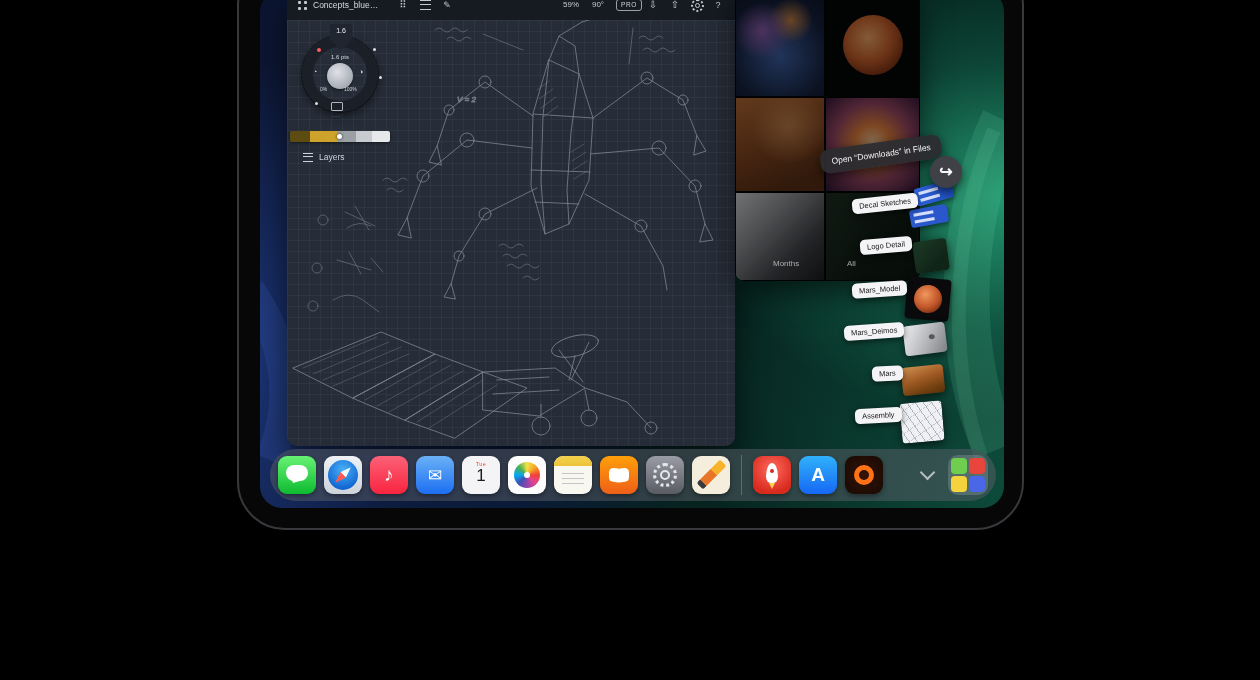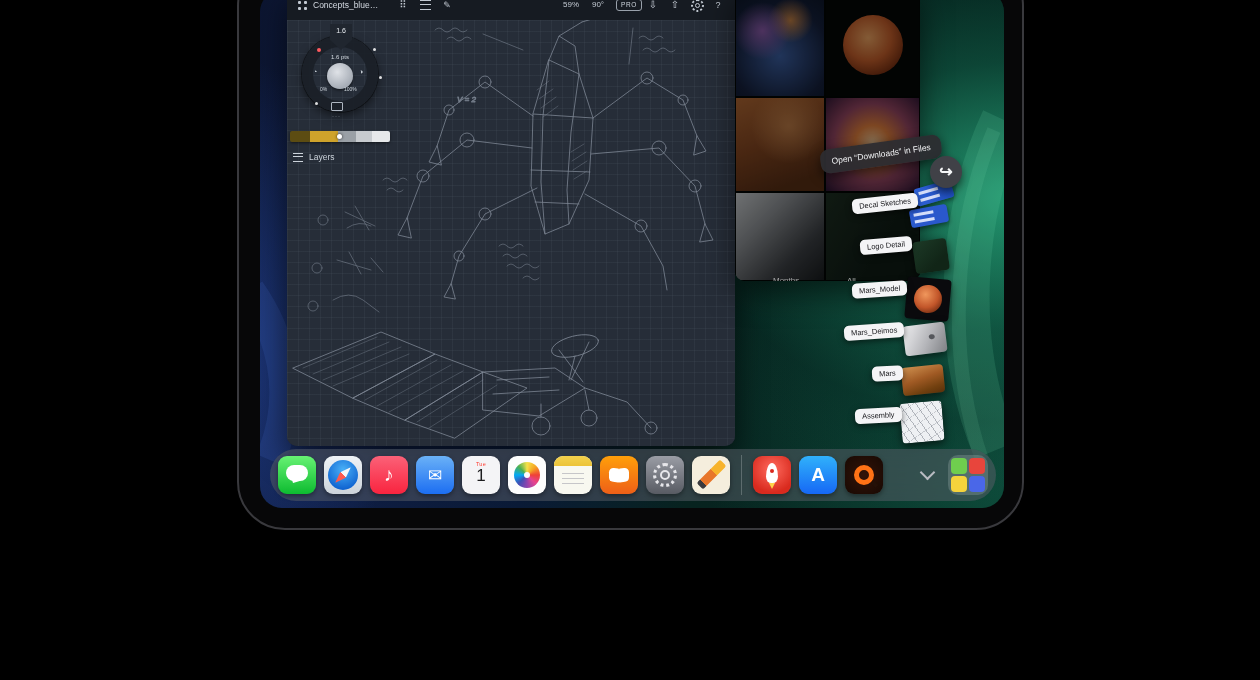--- a/index.html
+++ b/index.html
@@ -63,42 +63,42 @@
   .wdot{position:absolute;width:3px;height:3px;border-radius:50%;background:#fff;opacity:.85;}
   .rdot{position:absolute;left:30px;top:58px;width:4px;height:4px;border-radius:50%;background:#ff5a5f;}
   .wsub{position:absolute;left:44px;top:112px;width:10px;height:7px;border:1px solid #aeb6c0;border-radius:1px;}
   .wsub2{position:absolute;left:45px;top:123px;font-size:6px;color:#aeb6c0;letter-spacing:1px;line-height:1;}
 
   .strip{position:absolute;left:3px;top:141px;width:100px;height:11px;border-radius:2px;overflow:hidden;
     display:flex;box-shadow:0 1px 3px rgba(0,0,0,.5);}
   .strip span{height:100%;}
   .smk{position:absolute;left:50px;top:144px;width:5px;height:5px;border-radius:50%;background:#fff;
     box-shadow:0 0 3px rgba(0,0,0,.8);}
-  .layers{position:absolute;left:6px;top:162px;display:flex;align-items:center;gap:6px;color:#ccd3db;font-size:8.5px;}
+  .layers{position:absolute;left:16px;top:162px;display:flex;align-items:center;gap:6px;color:#ccd3db;font-size:8.5px;}
   .hamb2{width:10px;height:7px;border-top:1.3px solid #ccd3db;border-bottom:1.3px solid #ccd3db;position:relative;}
   .hamb2::after{content:"";position:absolute;left:0;top:2.2px;width:10px;height:1.3px;background:#ccd3db;}
 
   
   .photosapp{left:475px;top:0;width:185px;height:291px;background:#0b0d0b;border-radius:0 0 10px 10px;overflow:hidden;}
   .pgrid{position:absolute;inset:0;display:grid;grid-template-columns:90px 95px;grid-template-rows:107px 95px 89px;gap:0;}
   .ph{position:relative;border:0.5px solid #000;box-sizing:border-box;}
   .ph1{background:radial-gradient(circle at 30% 38%,rgba(150,90,175,.9),transparent 32%),
        radial-gradient(circle at 62% 28%,rgba(230,140,60,.8),transparent 24%),
        radial-gradient(circle at 50% 62%,#3a5a9f,#141c3a 62%,#0a0f22 100%);}
   .ph2{background:#020203;}
   .ph2 .sph{position:absolute;left:17px;top:24px;width:60px;height:60px;border-radius:50%;
     background:radial-gradient(circle at 42% 38%,#eda05f,#c45a28 45%,#7c2e10 75%,#40130a 100%);}
   .ph3{background:radial-gradient(circle at 60% 30%,rgba(220,150,90,.6),transparent 45%),
        linear-gradient(160deg,#b06330,#84421e 45%,#582a12 85%);}
   .ph4{background:radial-gradient(circle at 50% 48%,#f2c494 0%,#e07a3a 26%,#92405e 58%,#2a1030 100%);}
   .ph5{background:linear-gradient(135deg,#c9c9cd 0%,#8d8d93 32%,#3c3c42 70%,#17171b 100%);}
   .ph6{background:linear-gradient(120deg,#1c2a1f,#0e1712 60%);}
   .pdim{position:absolute;inset:0;background:rgba(3,6,5,.45);}
   .ptabs{position:absolute;left:0;bottom:8px;width:100%;height:14px;color:rgba(255,255,255,.6);font-size:8px;}
-  .ptabs span{position:absolute;top:17px;}
+  .ptabs span{position:absolute;top:0;}
 
   
   .tooltip{position:absolute;left:560px;top:152px;background:rgba(44,44,48,.95);color:#f2f3f5;
     font-size:8.5px;padding:7px 11px;border-radius:9px;white-space:nowrap;transform:rotate(-8deg);
     box-shadow:0 4px 12px rgba(0,0,0,.6);z-index:30;}
   .dlabel{position:absolute;background:#f4f4f6;color:#16161a;font-size:7.5px;padding:3px 7px;
     border-radius:5px;white-space:nowrap;box-shadow:0 2px 6px rgba(0,0,0,.55);z-index:31;}
   .dthumb{position:absolute;z-index:30;box-shadow:0 3px 8px rgba(0,0,0,.6);border-radius:4px;}
   .dk{position:absolute;border-radius:3px;box-shadow:0 2px 5px rgba(0,0,0,.5);}
   .dk::after{content:"";position:absolute;left:4px;top:4px;width:20px;height:3px;background:#e8edff;

